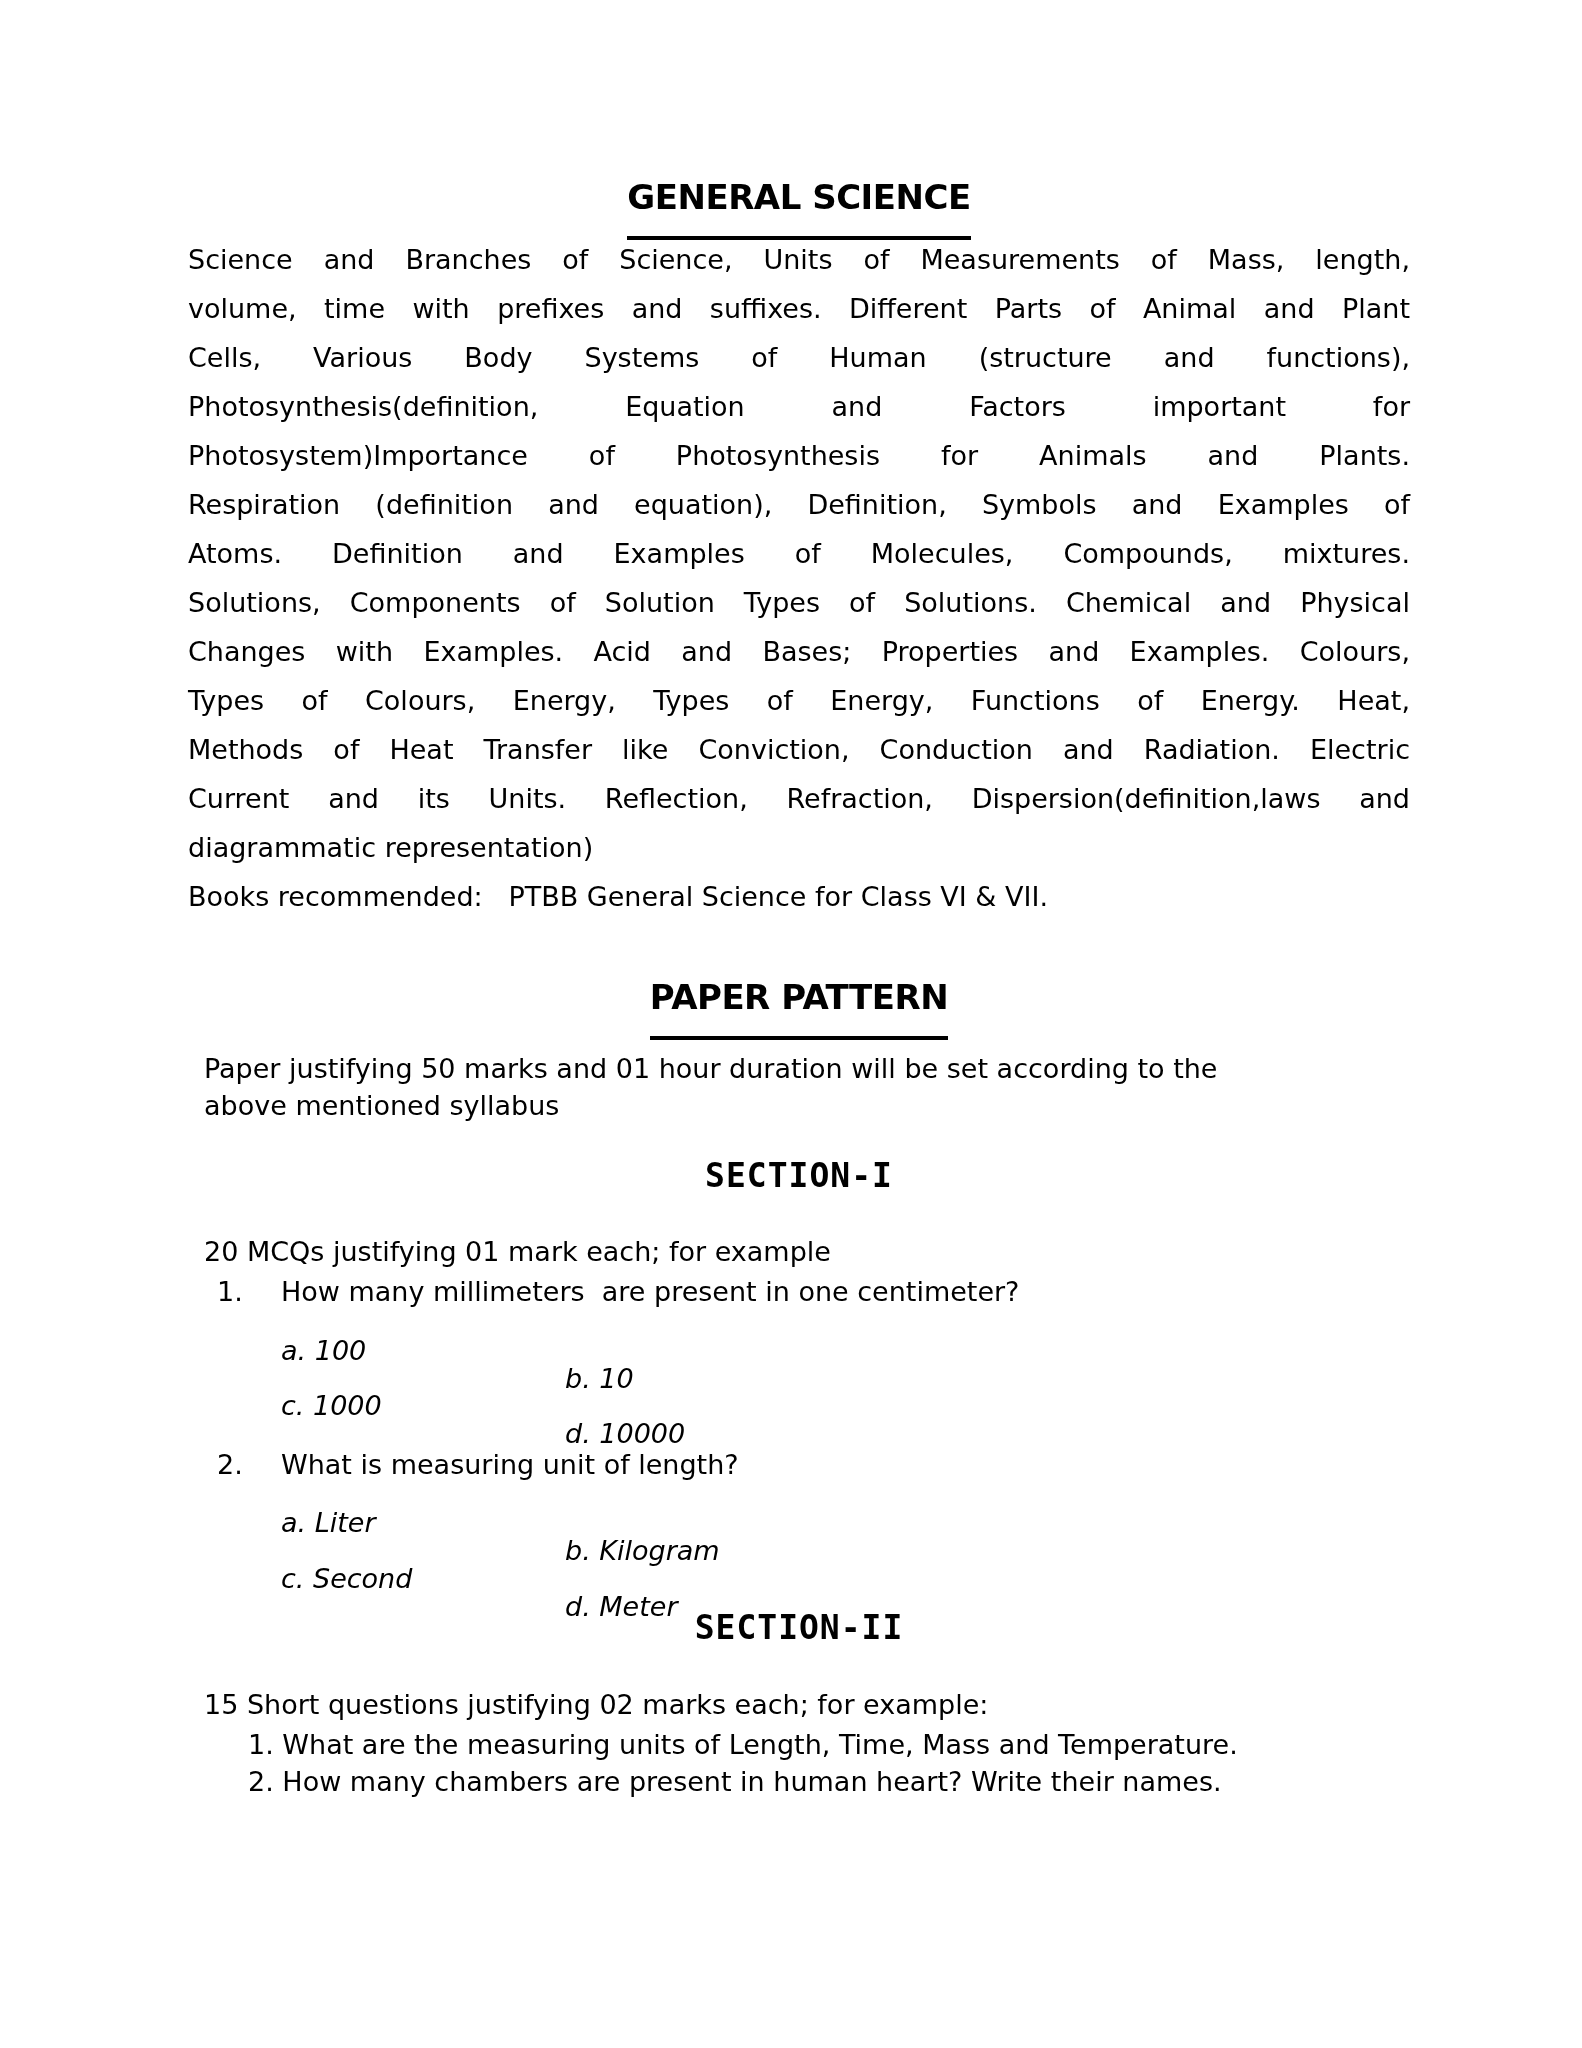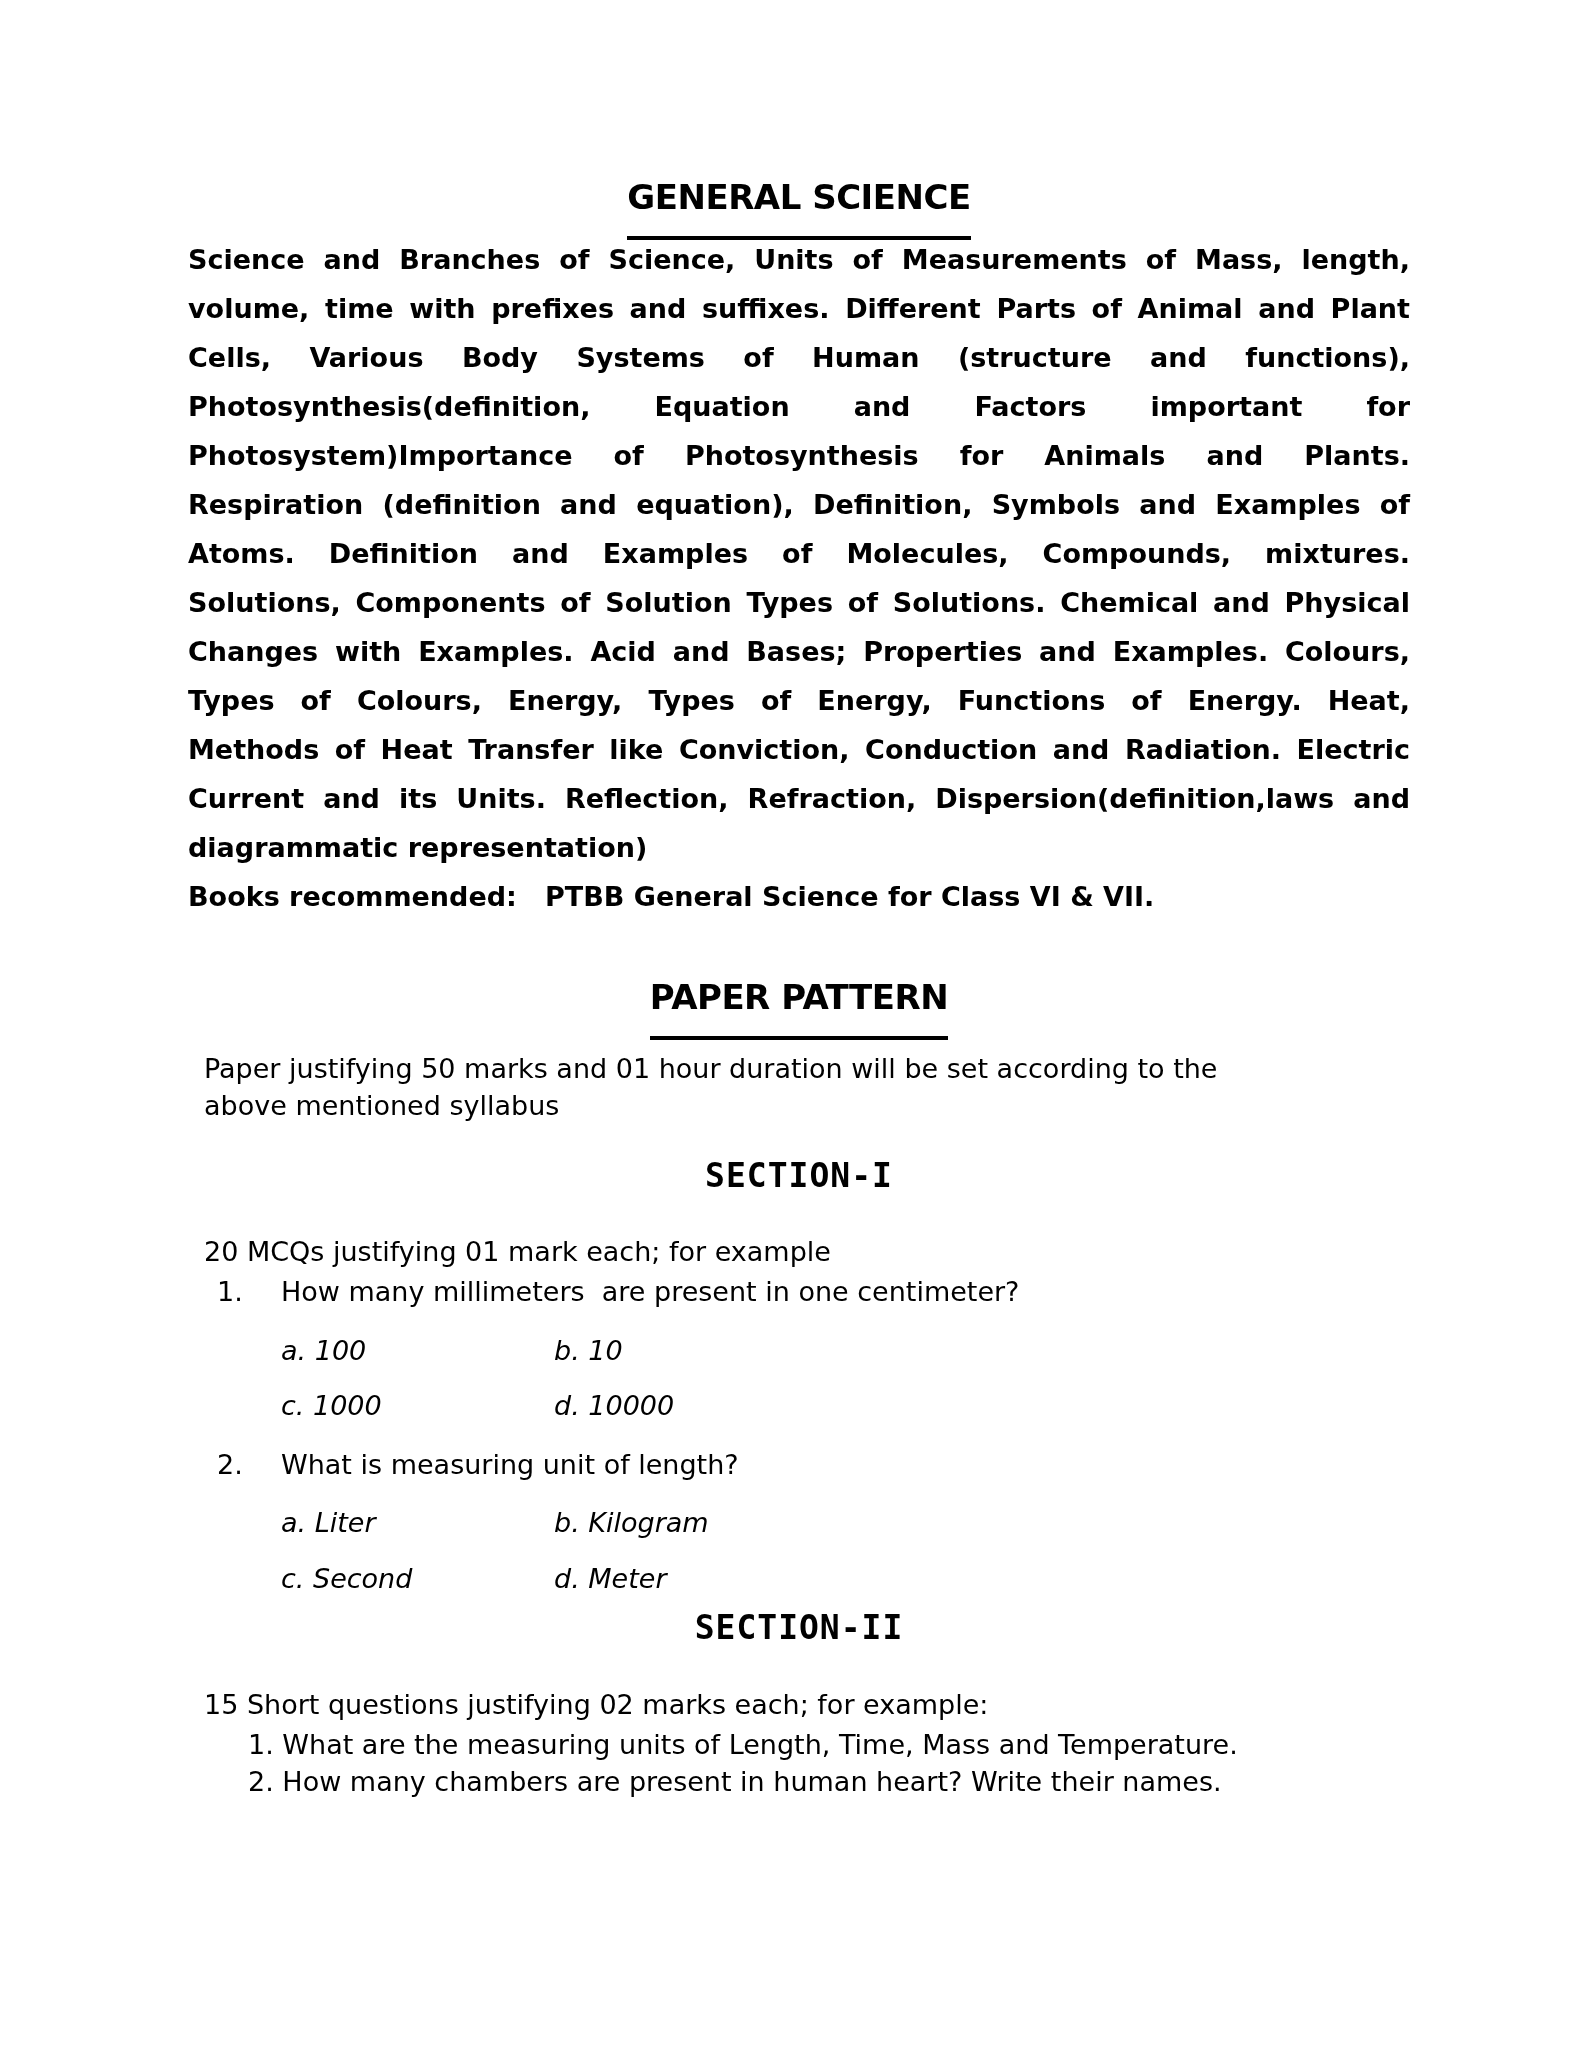--- a/index.html
+++ b/index.html
@@ -45,21 +45,20 @@
     letter-spacing: 1px;
     line-height: 1.2;
   }
 
   
   .para {
     left: 188px;
     width: 1222px;
     font-size: 27px;
     line-height: 49px;
-    font-weight: bold;
   }
   .para .line { width: 100%; }
   .para .line.just {
     text-align: justify;
     text-align-last: justify;
   }
   .para .line.pre { white-space: pre-wrap; }
 
   
   .body-text {
@@ -81,21 +80,21 @@
 
   .opt-row {
     left: 188px;
     width: 1222px;
     height: 37px;
     font-size: 27px;
     line-height: 37px;
     font-style: italic;
   }
   .opt-a { position: absolute; left: 93px; }
-  .opt-b { position: absolute; left: 366px; }
+  .opt-b { position: absolute; left: 377px; margin-top: 28px; }
 
   .sec2-items .item {
     padding-left: 44px;
   }
 </style>
 </head>
 <body>
 
 <div id="page">
 

